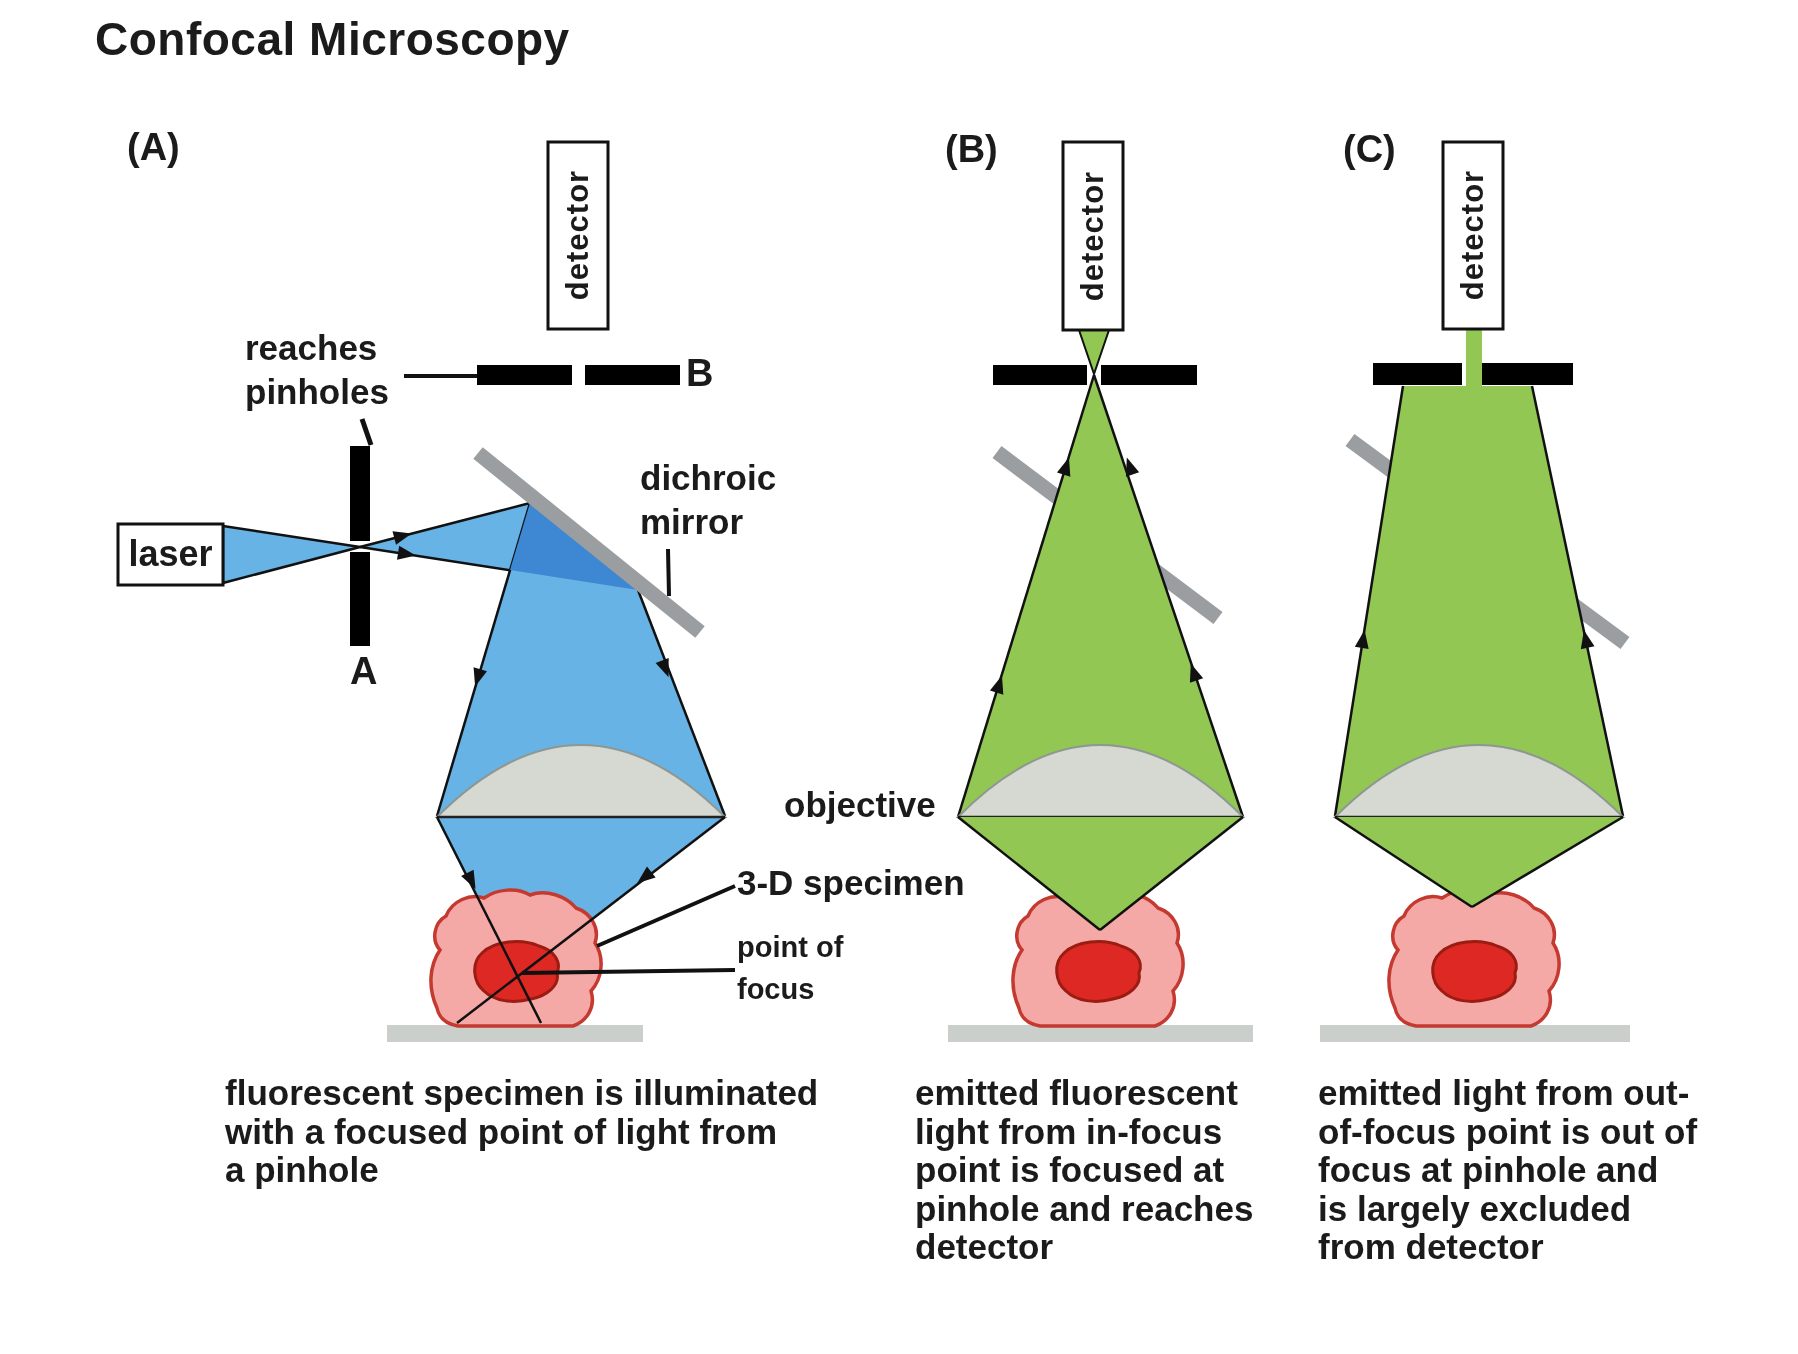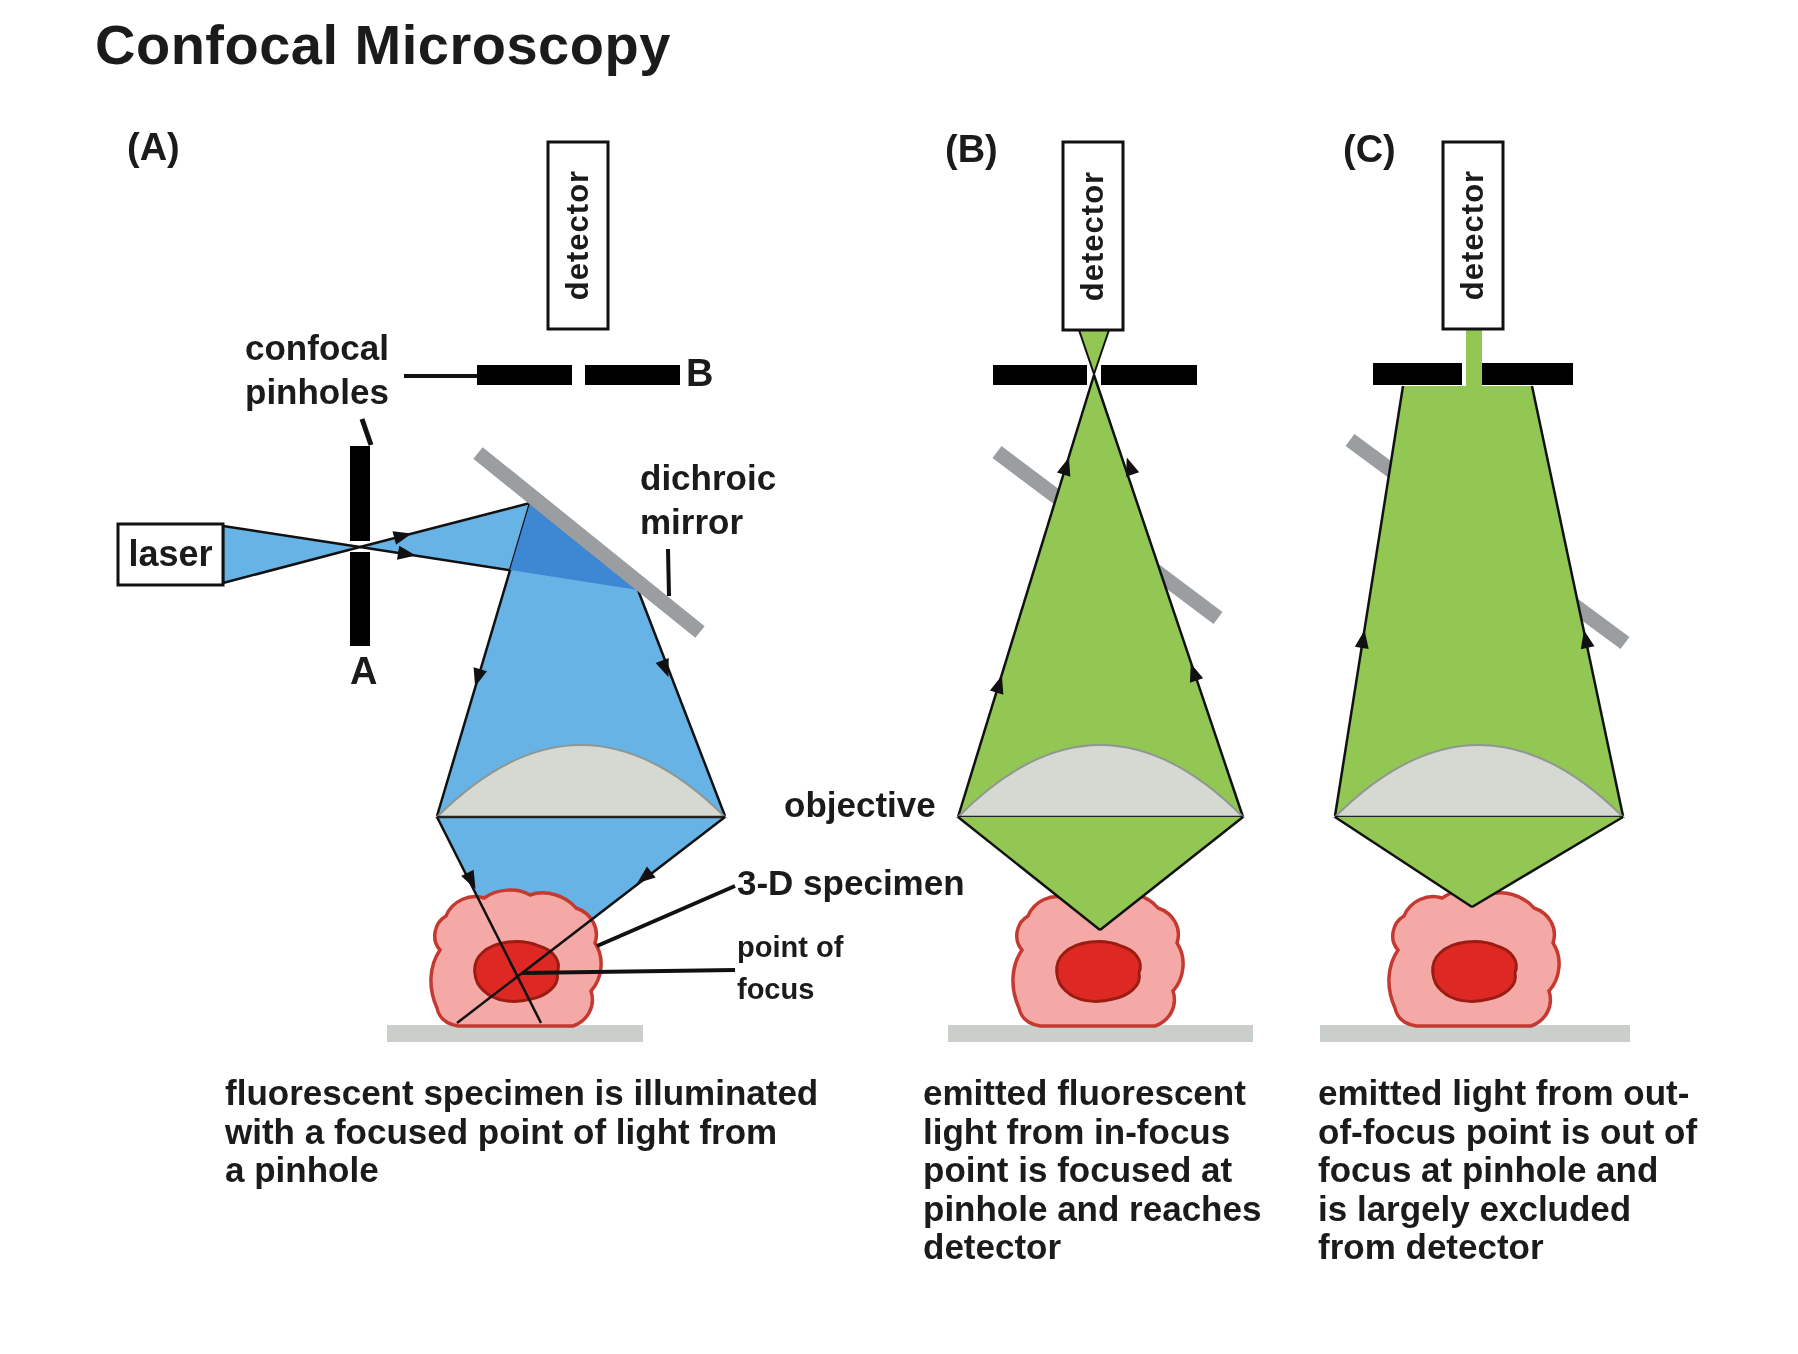--- a/index.html
+++ b/index.html
@@ -1,20 +1,20 @@
 <!DOCTYPE html>
 <html><head>
 <meta charset="utf-8">
 <style>
   html,body{margin:0;padding:0;background:#ffffff;}
   #fig{position:relative;width:1798px;height:1354px;background:#ffffff;overflow:hidden;
        font-family:"Liberation Sans",sans-serif;}
   #art{position:absolute;left:0;top:0;}
   .txt{position:absolute;color:#1b1b1b;font-weight:700;white-space:nowrap;z-index:5;}
-  .title{font-size:56px;letter-spacing:.5px;}
+  .title{font-size:46px;letter-spacing:.5px;}
   .tag{font-size:38px;}
   .lbl{font-size:35px;line-height:44px;}
   .lbl2{font-size:29px;line-height:42px;}
   .cap{font-size:35px;line-height:38.5px;}
   .detTxt{width:190px;height:38px;line-height:38px;text-align:center;font-size:31px;
           transform:rotate(-90deg);letter-spacing:1px;}
   .glyph{font-size:38px;}
   .laserTxt{width:105px;height:54px;line-height:58px;text-align:center;font-size:36px;border-radius:14px;}
 </style>
 </head>
@@ -142,21 +142,21 @@
 
   <div class="txt tag" style="left:127px;top:126px;">(A)</div>
   <div class="txt tag" style="left:945px;top:128px;">(B)</div>
   <div class="txt tag" style="left:1343px;top:128px;">(C)</div>
 
   <div class="txt detTxt" style="left:483px;top:216px;">detector</div>
   <div class="txt detTxt" style="left:998px;top:217px;">detector</div>
   <div class="txt detTxt" style="left:1378px;top:216px;">detector</div>
 
   <div class="txt lbl" style="left:245px;top:326px;">
-    <div>confocal</div>
+    <div>reaches</div>
     <div>pinholes</div>
   </div>
 
   <div class="txt glyph" style="left:686px;top:352px;">B</div>
   <div class="txt glyph" style="left:350px;top:650px;width:20px;text-align:center;">A</div>
 
   <div class="txt laserTxt" style="left:118px;top:525px;">laser</div>
 
   <div class="txt lbl" style="left:640px;top:456px;">
     <div>dichroic</div>
@@ -170,21 +170,21 @@
     <div>point of</div>
     <div>focus</div>
   </div>
 
   <div class="txt cap" style="left:205px;top:1074px;margin-left:20px;">
     <div>fluorescent specimen is illuminated</div>
     <div>with a focused point of light from</div>
     <div>a pinhole</div>
   </div>
 
-  <div class="txt cap" style="left:915px;top:1074px;margin-left:8px;">
+  <div class="txt cap" style="left:915px;top:1074px;">
     <div>emitted fluorescent</div>
     <div>light from in-focus</div>
     <div>point is focused at</div>
     <div>pinhole and reaches</div>
     <div>detector</div>
   </div>
 
   <div class="txt cap" style="left:1318px;top:1074px;">
     <div>emitted light from out-</div>
     <div>of-focus point is out of</div>

